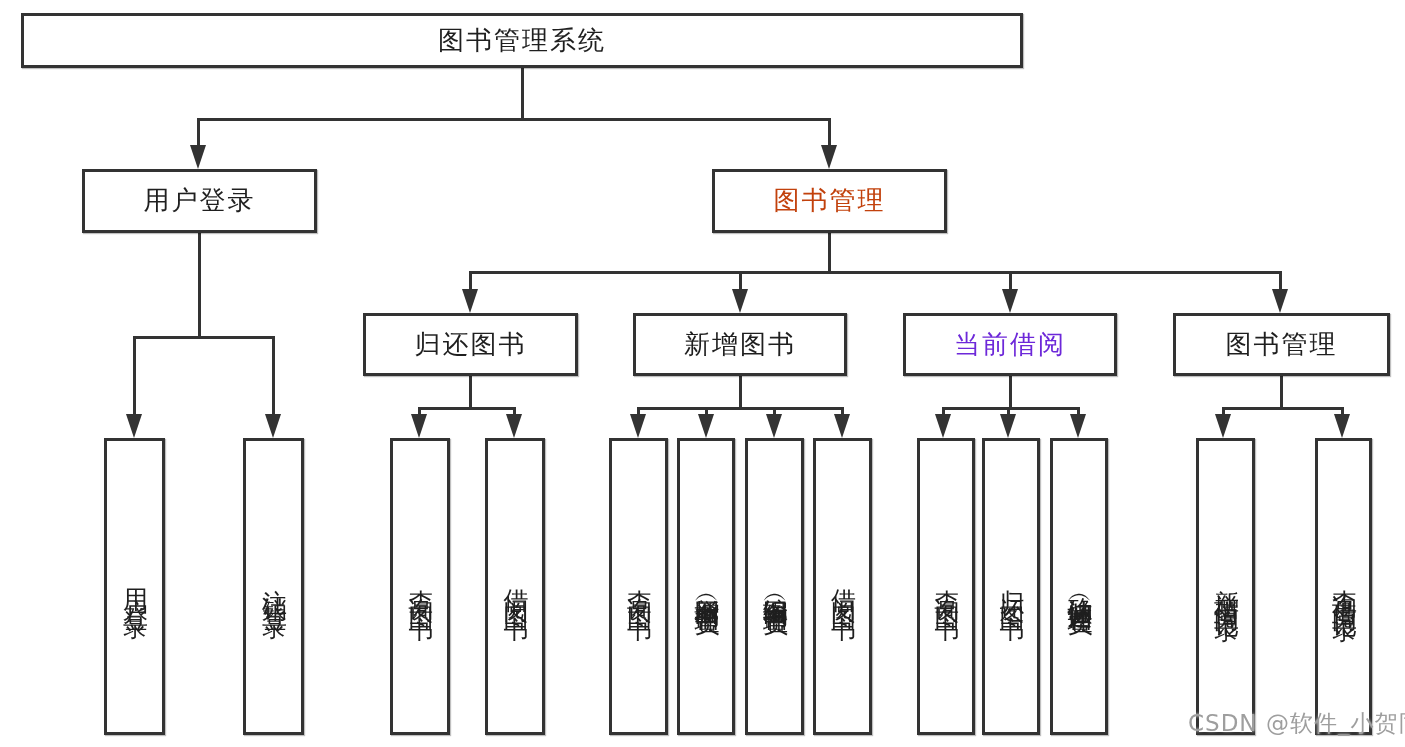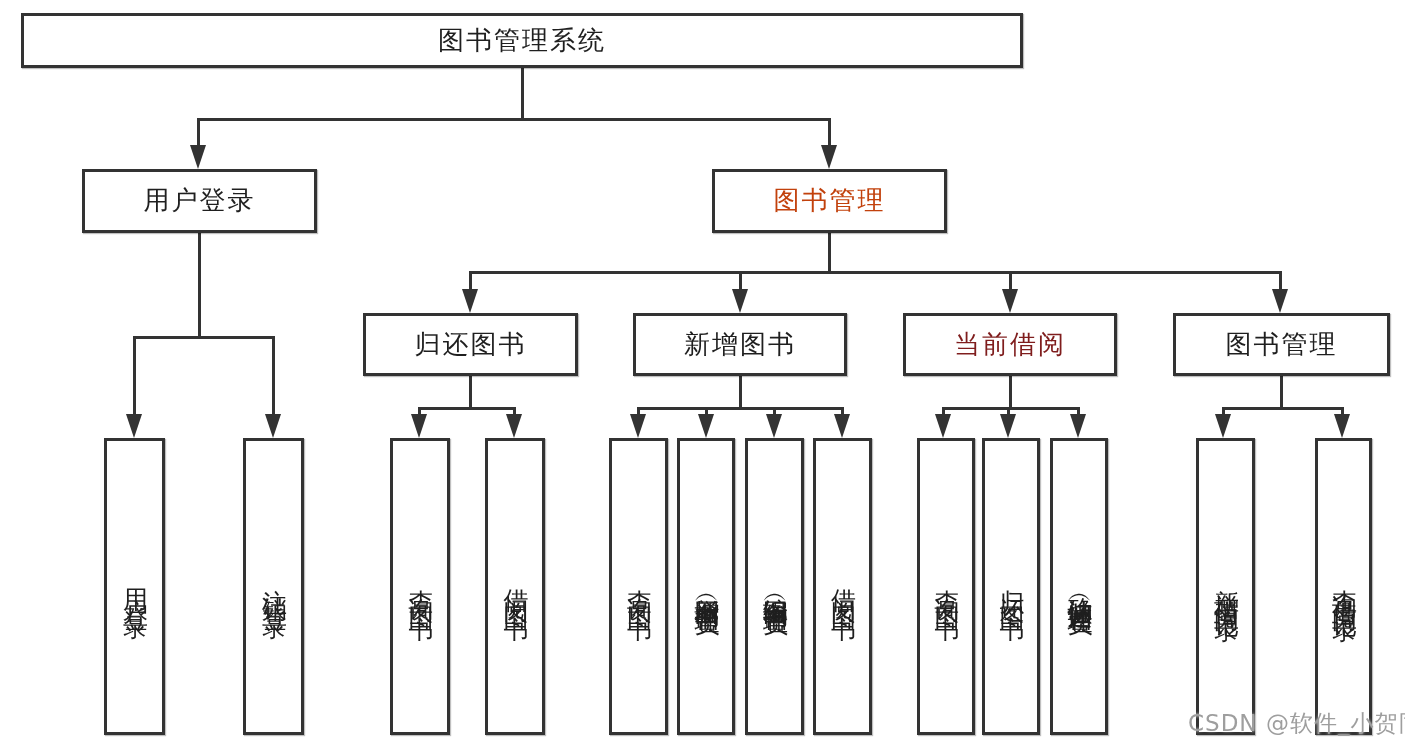--- a/index.html
+++ b/index.html
@@ -54,21 +54,21 @@
 </head>
 <body>
 
 <div id="canvas">
   <div id="diagram">
       <div class="node h" style="left: 21px; top: 13px; width: 1002px; height: 55px; border-color: rgb(51, 51, 51); background: rgb(255, 255, 255); color: rgb(31, 31, 31);">图书管理系统</div>
       <div class="node h" style="left: 82px; top: 169px; width: 235px; height: 64px; border-color: rgb(51, 51, 51); background: rgb(255, 255, 255); color: rgb(31, 31, 31);">用户登录</div>
       <div class="node h" style="left: 712px; top: 169px; width: 235px; height: 64px; border-color: rgb(51, 51, 51); background: rgb(255, 255, 255); color: #c2410c;">图书管理</div>
       <div class="node h" style="left: 363px; top: 313px; width: 215px; height: 63px; border-color: rgb(51, 51, 51); background: rgb(255, 255, 255); color: rgb(31, 31, 31);">归还图书</div>
       <div class="node h" style="left: 633px; top: 313px; width: 214px; height: 63px; border-color: rgb(51, 51, 51); background: rgb(255, 255, 255); color: rgb(31, 31, 31);">新增图书</div>
-      <div class="node h" style="left: 903px; top: 313px; width: 214px; height: 63px; border-color: rgb(51, 51, 51); background: rgb(255, 255, 255); color: #7f1d1d;">当前借阅</div>
+      <div class="node h" style="left: 903px; top: 313px; width: 214px; height: 63px; border-color: rgb(51, 51, 51); background: rgb(255, 255, 255); color: #6d28d9;">当前借阅</div>
       <div class="node h" style="left: 1173px; top: 313px; width: 217px; height: 63px; border-color: rgb(51, 51, 51); background: rgb(255, 255, 255); color: rgb(31, 31, 31);">图书管理</div>
       <div class="node v" style="left: 104px; top: 438px; width: 61px; height: 297px; border-color: rgb(51, 51, 51); background: rgb(255, 255, 255); color: rgb(31, 31, 31); letter-spacing: 9px;">用户登录</div>
       <div class="node v" style="left: 243px; top: 438px; width: 61px; height: 297px; border-color: rgb(51, 51, 51); background: rgb(255, 255, 255); color: rgb(31, 31, 31); letter-spacing: 9px;">注销登录</div>
       <div class="node v" style="left: 390px; top: 438px; width: 60px; height: 297px; border-color: rgb(51, 51, 51); background: rgb(255, 255, 255); color: rgb(31, 31, 31); letter-spacing: 9px;">查询图书</div>
       <div class="node v" style="left: 485px; top: 438px; width: 60px; height: 297px; border-color: rgb(51, 51, 51); background: rgb(255, 255, 255); color: rgb(31, 31, 31); letter-spacing: 9px;">借阅图书</div>
       <div class="node v" style="left: 609px; top: 438px; width: 59px; height: 297px; border-color: rgb(51, 51, 51); background: rgb(255, 255, 255); color: rgb(31, 31, 31); letter-spacing: 9px;">查询图书</div>
       <div class="node v" style="left: 677px; top: 438px; width: 58px; height: 297px; border-color: rgb(51, 51, 51); background: rgb(255, 255, 255); color: rgb(31, 31, 31); letter-spacing: 2px;">新增图书（管理员）</div>
       <div class="node v" style="left: 745px; top: 438px; width: 59px; height: 297px; border-color: rgb(51, 51, 51); background: rgb(255, 255, 255); color: rgb(31, 31, 31); letter-spacing: 2px;">编辑图书（管理员）</div>
       <div class="node v" style="left: 813px; top: 438px; width: 59px; height: 297px; border-color: rgb(51, 51, 51); background: rgb(255, 255, 255); color: rgb(31, 31, 31); letter-spacing: 9px;">借阅图书</div>
       <div class="node v" style="left: 917px; top: 438px; width: 58px; height: 297px; border-color: rgb(51, 51, 51); background: rgb(255, 255, 255); color: rgb(31, 31, 31); letter-spacing: 9px;">查询图书</div>

